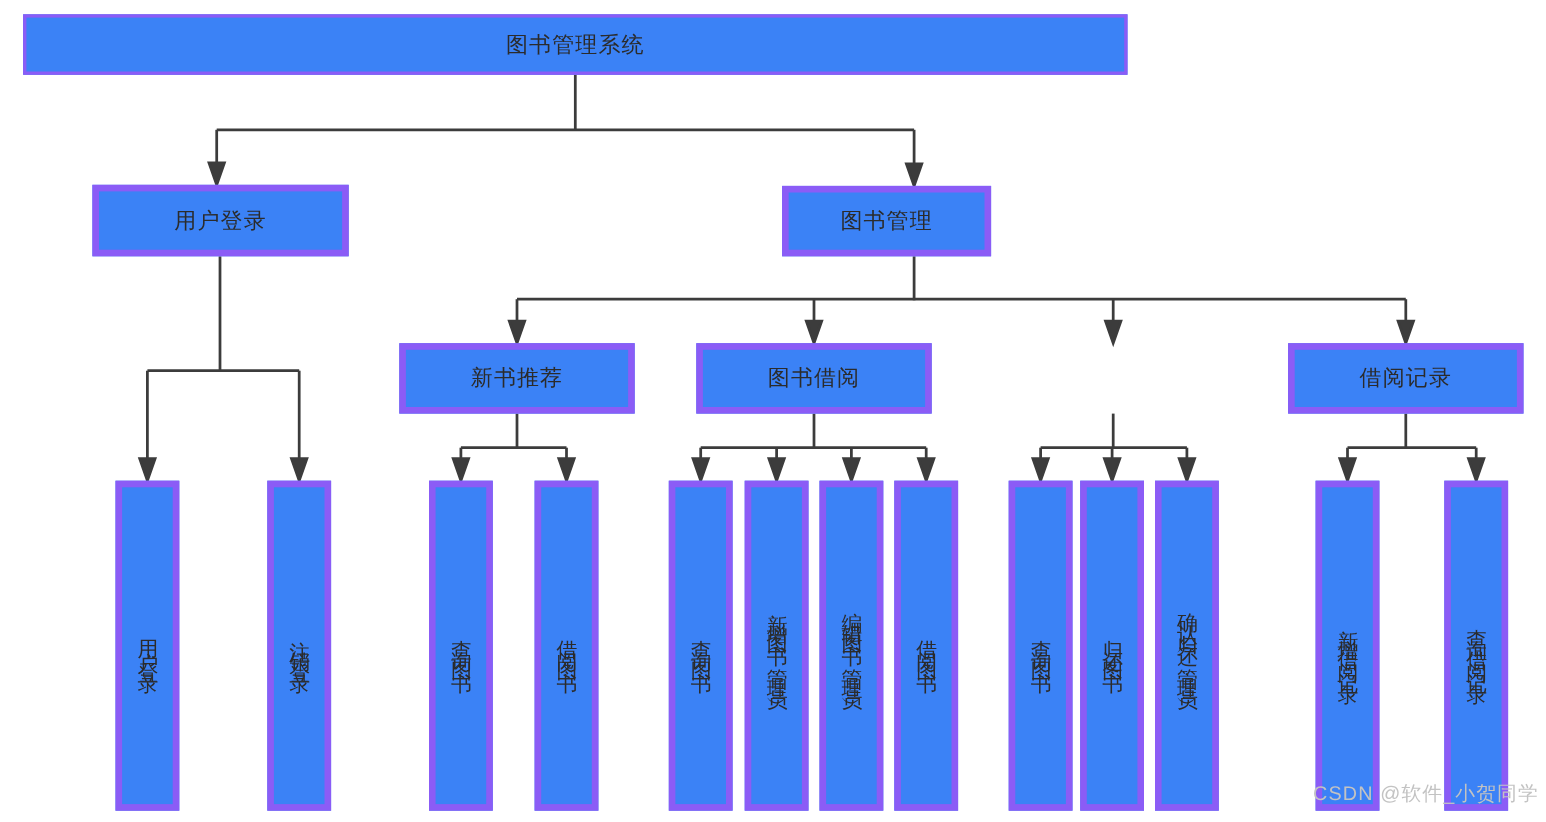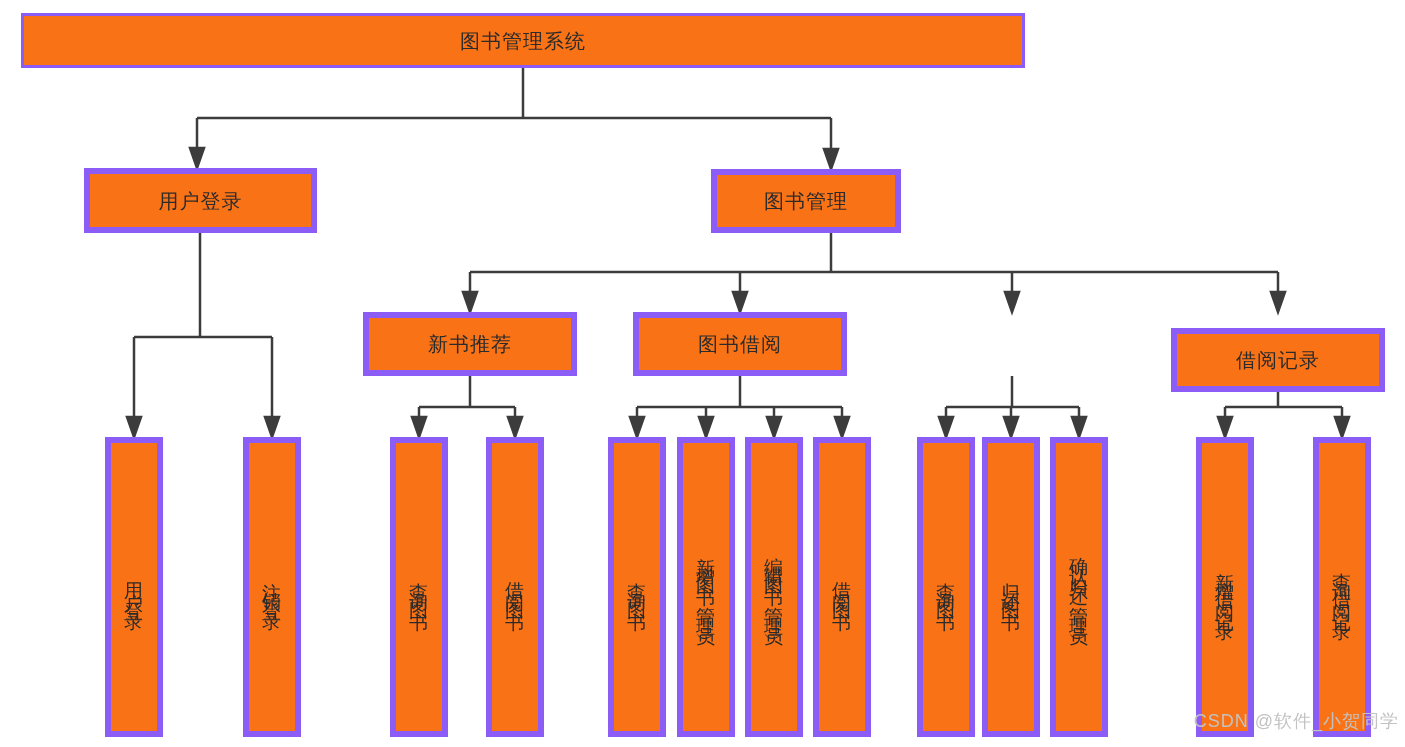--- a/index.html
+++ b/index.html
@@ -14,21 +14,21 @@
   }
   .connectors {
     position: absolute;
     left: 0; top: 0;
     width: 1405px; height: 747px;
   }
   .box {
     position: absolute;
     box-sizing: border-box;
     border: 6px solid #8b5cf6;
-    background: #f97316;
+    background: #3b82f6;
     display: flex;
     align-items: center;
     justify-content: center;
     font-size: 20px;
     letter-spacing: 1px;
     line-height: 1;
   }
   .box.root { border-width: 3px; }
   .vbox {
     width: 58px;
@@ -123,21 +123,21 @@
     </g>
   </svg>
 
   <div class="box root" style="left:21px; top:13px; width:1004px; height:55px;">图书管理系统</div>
 
   <div class="box" style="left:84px; top:168px; width:233px; height:65px;">用户登录</div>
   <div class="box" style="left:711px; top:169px; width:190px; height:64px;">图书管理</div>
 
   <div class="box" style="left:633px; top:312px; width:214px; height:64px;">图书借阅</div>
   <div class="box" style="left:363px; top:312px; width:214px; height:64px;">新书推荐</div>
-  <div class="box" style="left:1171px; top:312px; width:214px; height:64px;margin-top:16px;">借阅记录</div>
+  <div class="box" style="left:1171px; top:312px; width:214px; height:64px;">借阅记录</div>
 
   <div class="box vbox" style="left:105px; top:437px;">
     <span class="vtext">用户登录</span>
   </div>
   <div class="box vbox" style="left:243px; top:437px;">
     <span class="vtext">注销登录</span>
   </div>
 
   <div class="box vbox" style="left:390px; top:437px;">
     <span class="vtext">查询图书</span>

